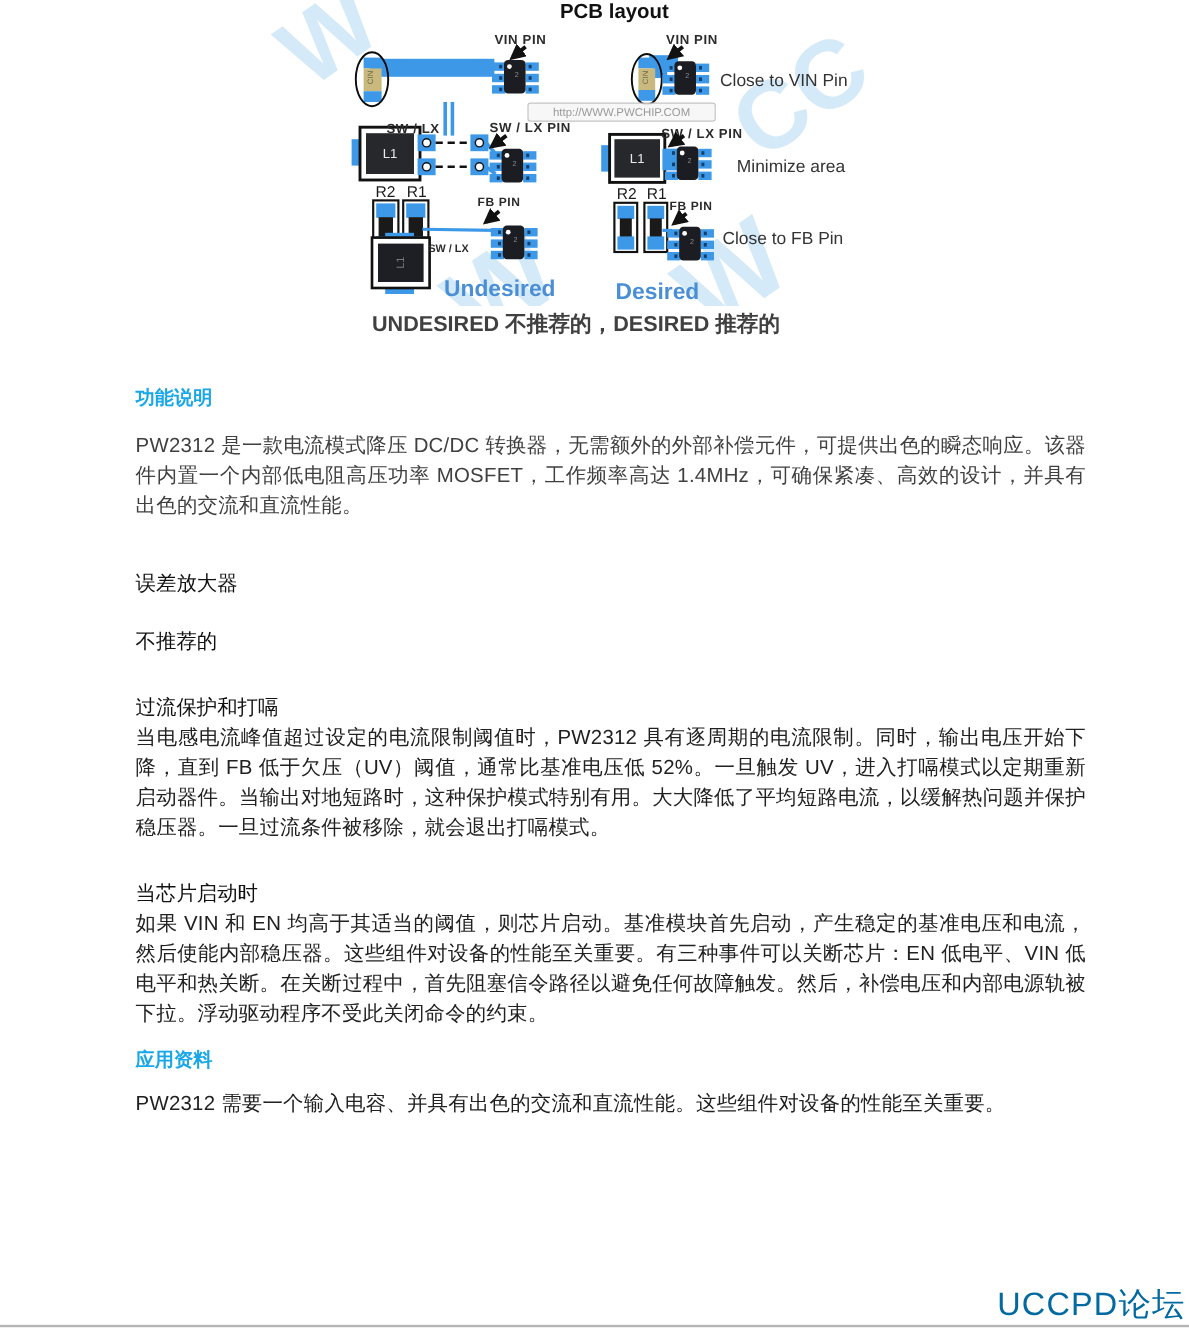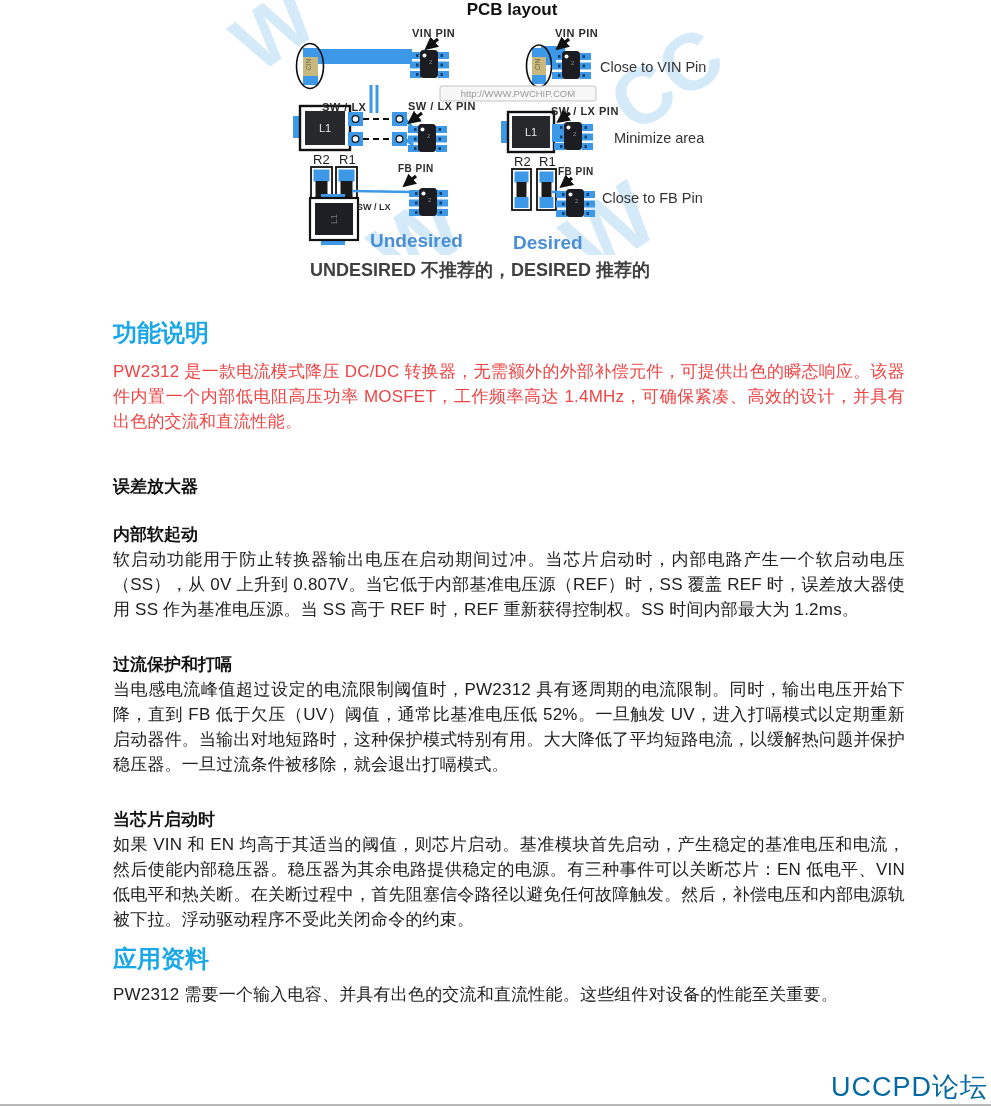--- a/index.html
+++ b/index.html
@@ -14,35 +14,35 @@
 
   .diagram-caption{
     margin:3px 0 0 310px;
     font-size:18px;font-weight:700;color:#404040;line-height:24px;
   }
   .content{
     padding:0 86px 0 113px;
   }
   h2.sec-heading{
     margin:36px 0 0 0;
-    font-size:24px;font-weight:700;color:#19a7e8;line-height:30px;
+    font-size:16px;font-weight:700;color:#19a7e8;line-height:30px;
   }
   h2.sec-heading.app{margin-top:12px;}
   p.body-text{
     margin:11px 0 0 0;
-    font-size:17px;line-height:25px;color:#ef4444;
+    font-size:17px;line-height:25px;color:#404040;
     text-align:justify;letter-spacing:.2px;
   }
   section{display:block;}
   section.sub{margin-top:30px;}
   section.sub.gap-lg{margin-top:40px;}
   section.sub.gap-sm{margin-top:23px;}
   section.sub.gap-xs{margin-top:8px;}
   section.sub h3{
-    margin:0;font-size:17px;font-weight:700;color:#111;line-height:25px;
+    margin:0;font-size:17px;font-weight:400;color:#111;line-height:25px;
   }
   section.sub p{
     margin:0;font-size:17px;line-height:25px;color:#212121;
     text-align:justify;letter-spacing:.2px;
   }
   .footer-watermark{
     position:absolute;top:1069px;right:3px;
     font-size:27px;font-weight:500;color:#0369a1;letter-spacing:1px;
     white-space:nowrap;
   }
@@ -204,32 +204,31 @@
 <main class="content">
 
   <h2 class="sec-heading">功能说明</h2>
   <p class="body-text">PW2312 是一款电流模式降压 DC/DC 转换器，无需额外的外部补偿元件，可提供出色的瞬态响应。该器件内置一个内部低电阻高压功率 MOSFET，工作频率高达 1.4MHz，可确保紧凑、高效的设计，并具有出色的交流和直流性能。</p>
 
   <section class="sub gap-lg">
     <h3>误差放大器</h3>
   </section>
 
   <section class="sub gap-sm">
-    <h3>内部软起动</h3>
-    <p>软启动功能用于防止转换器输出电压在启动期间过冲。当芯片启动时，内部电路产生一个软启动电压（SS），从 0V 上升到 0.807V。当它低于内部基准电压源（REF）时，SS 覆盖 REF 时，误差放大器使用 SS 作为基准电压源。当 SS 高于 REF 时，REF 重新获得控制权。SS 时间内部最大为 1.2ms。</p>
+    <h3>不推荐的</h3>
   </section>
 
   <section class="sub">
     <h3>过流保护和打嗝</h3>
     <p>当电感电流峰值超过设定的电流限制阈值时，PW2312 具有逐周期的电流限制。同时，输出电压开始下降，直到 FB 低于欠压（UV）阈值，通常比基准电压低 52%。一旦触发 UV，进入打嗝模式以定期重新启动器件。当输出对地短路时，这种保护模式特别有用。大大降低了平均短路电流，以缓解热问题并保护稳压器。一旦过流条件被移除，就会退出打嗝模式。</p>
   </section>
 
   <section class="sub">
     <h3>当芯片启动时</h3>
-    <p>如果 VIN 和 EN 均高于其适当的阈值，则芯片启动。基准模块首先启动，产生稳定的基准电压和电流，然后使能内部稳压器。稳压器为其余电路提供稳定的电源。有三种事件可以关断芯片：EN 低电平、VIN 低电平和热关断。在关断过程中，首先阻塞信令路径以避免任何故障触发。然后，补偿电压和内部电源轨被下拉。浮动驱动程序不受此关闭命令的约束。</p>
+    <p>如果 VIN 和 EN 均高于其适当的阈值，则芯片启动。基准模块首先启动，产生稳定的基准电压和电流，然后使能内部稳压器。这些组件对设备的性能至关重要。有三种事件可以关断芯片：EN 低电平、VIN 低电平和热关断。在关断过程中，首先阻塞信令路径以避免任何故障触发。然后，补偿电压和内部电源轨被下拉。浮动驱动程序不受此关闭命令的约束。</p>
   </section>
 
   <h2 class="sec-heading app">应用资料</h2>
 
   <section class="sub gap-xs">
     <p>PW2312 需要一个输入电容、并具有出色的交流和直流性能。这些组件对设备的性能至关重要。</p>
   </section>
 
 </main>
 

